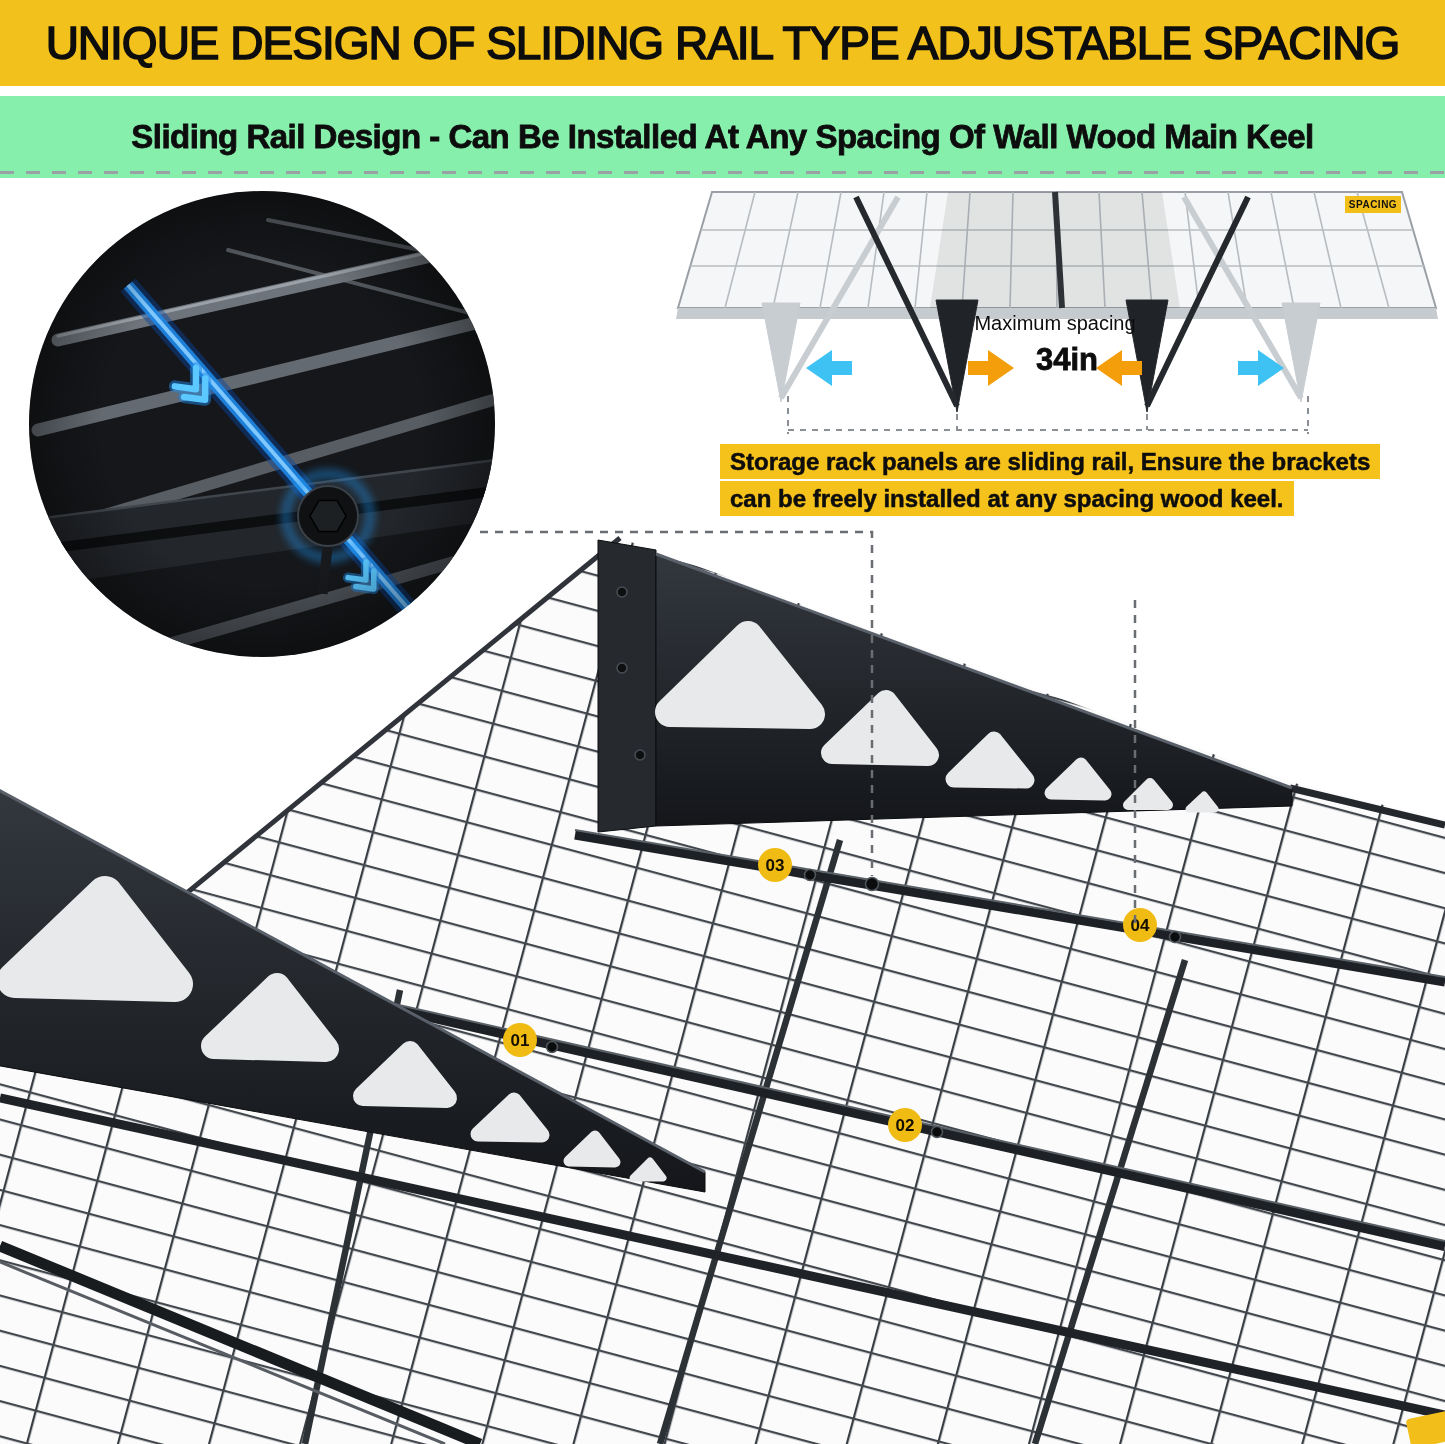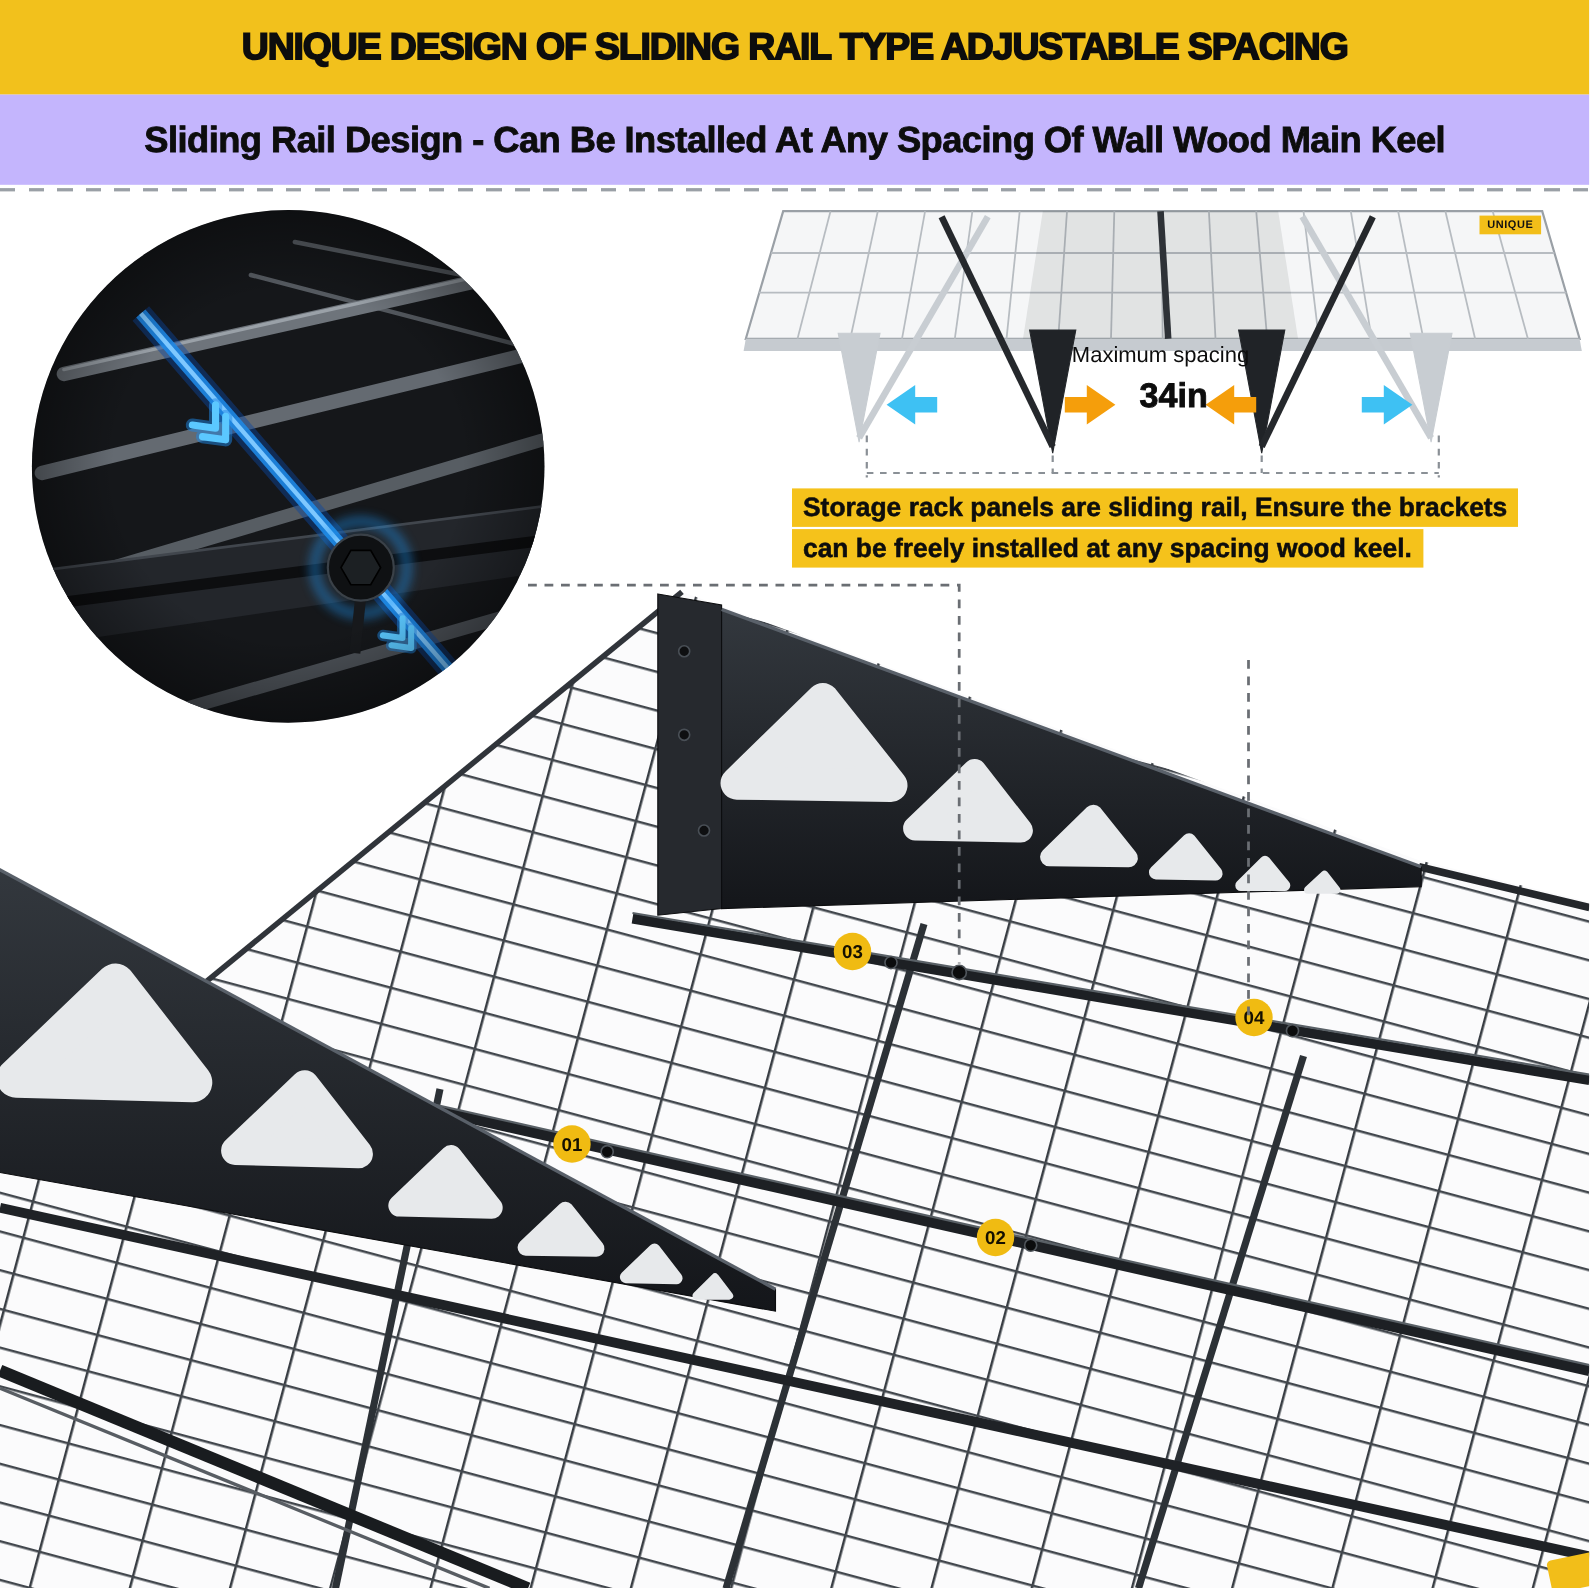--- a/index.html
+++ b/index.html
@@ -2,23 +2,23 @@
 <html><head>
 <meta charset="utf-8">
 <style>
   html,body{margin:0;padding:0;background:#fff;}
   body{font-family:"Liberation Sans",sans-serif;color:#111;}
   #page{position:relative;width:1445px;height:1444px;background:#fff;overflow:hidden;}
   .abs{position:absolute;}
 
   .banner{left:0;top:0;width:1445px;height:86px;background:#F2C11C;
           display:flex;align-items:center;justify-content:center;}
-  .banner-title{font-size:34px;font-weight:bold;letter-spacing:-1px;color:#0d0d0d;
+  .banner-title{font-size:46px;font-weight:normal;letter-spacing:-1px;color:#0d0d0d;
                 -webkit-text-stroke:1.6px #0d0d0d;white-space:nowrap;}
-  .subheader{left:0;top:86px;width:1445px;height:82px;background:#c4b5fd;
+  .subheader{left:0;top:96px;width:1445px;height:82px;background:#86efac;
              display:flex;align-items:center;justify-content:center;}
   .subheader-text{font-size:33px;font-weight:bold;letter-spacing:-0.5px;color:#0d0d0d;
                   -webkit-text-stroke:0.8px #0d0d0d;white-space:nowrap;}
   .divider{left:0;top:171px;width:1445px;height:3px;
            background:repeating-linear-gradient(90deg,#9aa0a6 0 14px,transparent 14px 26px);}
 
   .label-max{left:940px;top:312px;width:230px;text-align:center;
              font-size:20px;font-weight:normal;color:#0d0d0d;}
   .label-34{left:1012px;top:342px;width:86px;text-align:right;
             font-size:31px;font-weight:bold;color:#0d0d0d;-webkit-text-stroke:0.8px #0d0d0d;}
@@ -266,21 +266,21 @@
   <div class="abs banner" style="z-index:4;">
     <div class="banner-title">UNIQUE DESIGN OF SLIDING RAIL TYPE ADJUSTABLE SPACING</div>
   </div>
 
   <div class="abs subheader" style="z-index:4;">
     <div class="subheader-text">Sliding Rail Design - Can Be Installed At Any Spacing Of Wall Wood Main Keel</div>
   </div>
 
   <div class="abs divider" style="z-index:4;"></div>
 
-  <div class="abs brand-chip txt" style="z-index:5;">UNIQUE</div>
+  <div class="abs brand-chip txt" style="z-index:5;">SPACING</div>
 
   <div class="abs label-max txt" style="z-index:5;">Maximum spacing</div>
   <div class="abs label-34 txt" style="z-index:5;">34in</div>
 
   <div class="abs note-block txt" style="z-index:5;padding-left:20px;">
     <div class="note-line">Storage rack panels are sliding rail, Ensure the brackets</div>
     <div class="note-line">can be freely installed at any spacing wood keel.</div>
   </div>
 
 

